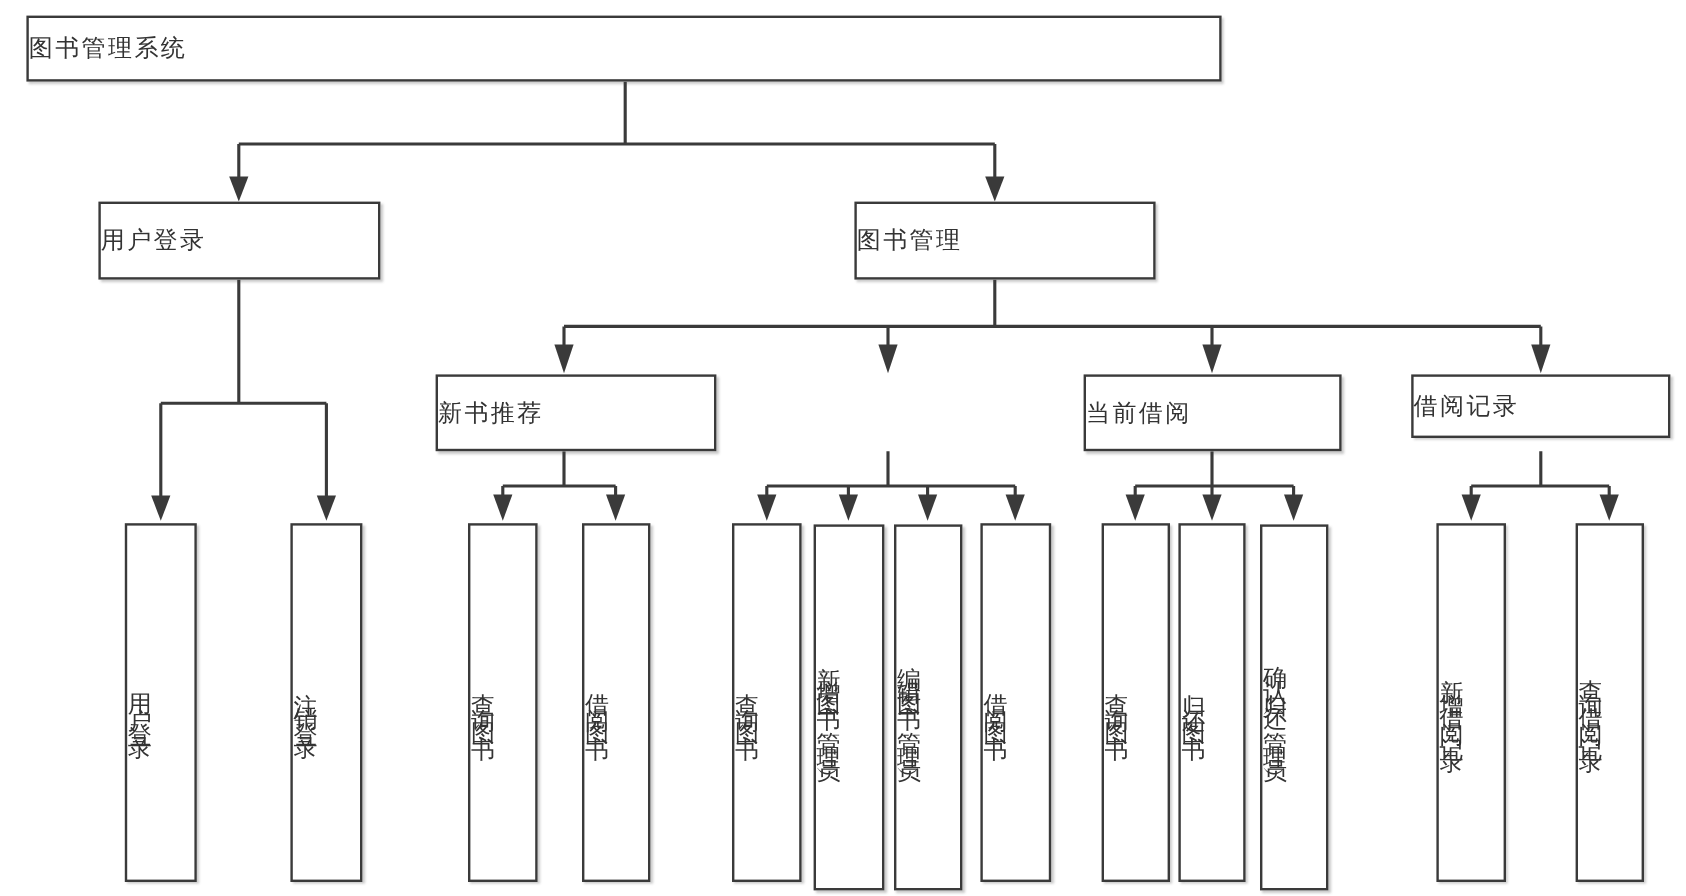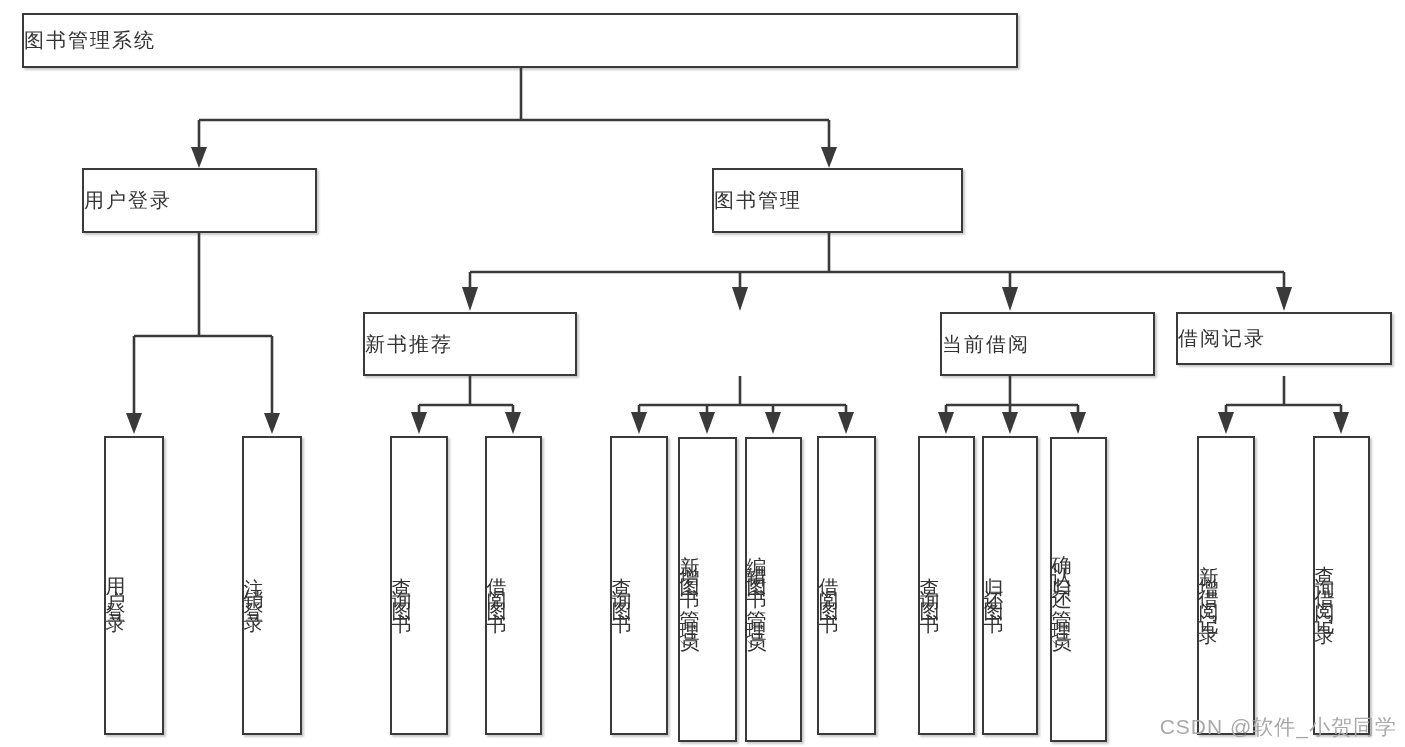--- a/index.html
+++ b/index.html
@@ -115,24 +115,24 @@
     <span>图书管理系统</span>
   </div>
 
   <div class="box h-box" style="left:82px;top:168px;width:235px;height:65px;">
     <span>用户登录</span>
   </div>
   <div class="box h-box" style="left:712px;top:168px;width:251px;height:65px;">
     <span>图书管理</span>
   </div>
 
-  <div class="box h-box" style="left:363px;top:312px;width:214px;height:64px;">
+  <div class="box h-box" style="left:363px;top:312px;width:234px;height:64px;">
     <span>新书推荐</span>
   </div>
-  <div class="box h-box" style="left:940px;top:312px;width:215px;height:64px;">
+  <div class="box h-box" style="left:903px;top:312px;width:215px;height:64px;">
     <span>当前借阅</span>
   </div>
   <div class="box h-box" style="left:1176px;top:312px;width:216px;height:53px;">
     <span>借阅记录</span>
   </div>
 
   <div class="box v-box" style="left:104px;top:436px;width:60px;height:299px;">
     <span>用户登录</span>
   </div>
   <div class="box v-box" style="left:242px;top:436px;width:60px;height:299px;">
@@ -169,15 +169,14 @@
     <span>确认归还（管理员）</span>
   </div>
 
   <div class="box v-box" style="left:1197px;top:436px;width:58px;height:299px;">
     <span>新增借阅记录</span>
   </div>
   <div class="box v-box" style="left:1313px;top:436px;width:57px;height:299px;">
     <span>查询借阅记录</span>
   </div>
 
-  <div class="watermark">CSDN @软件_小贺同学</div>
 
 </div>
 
 </body></html>

